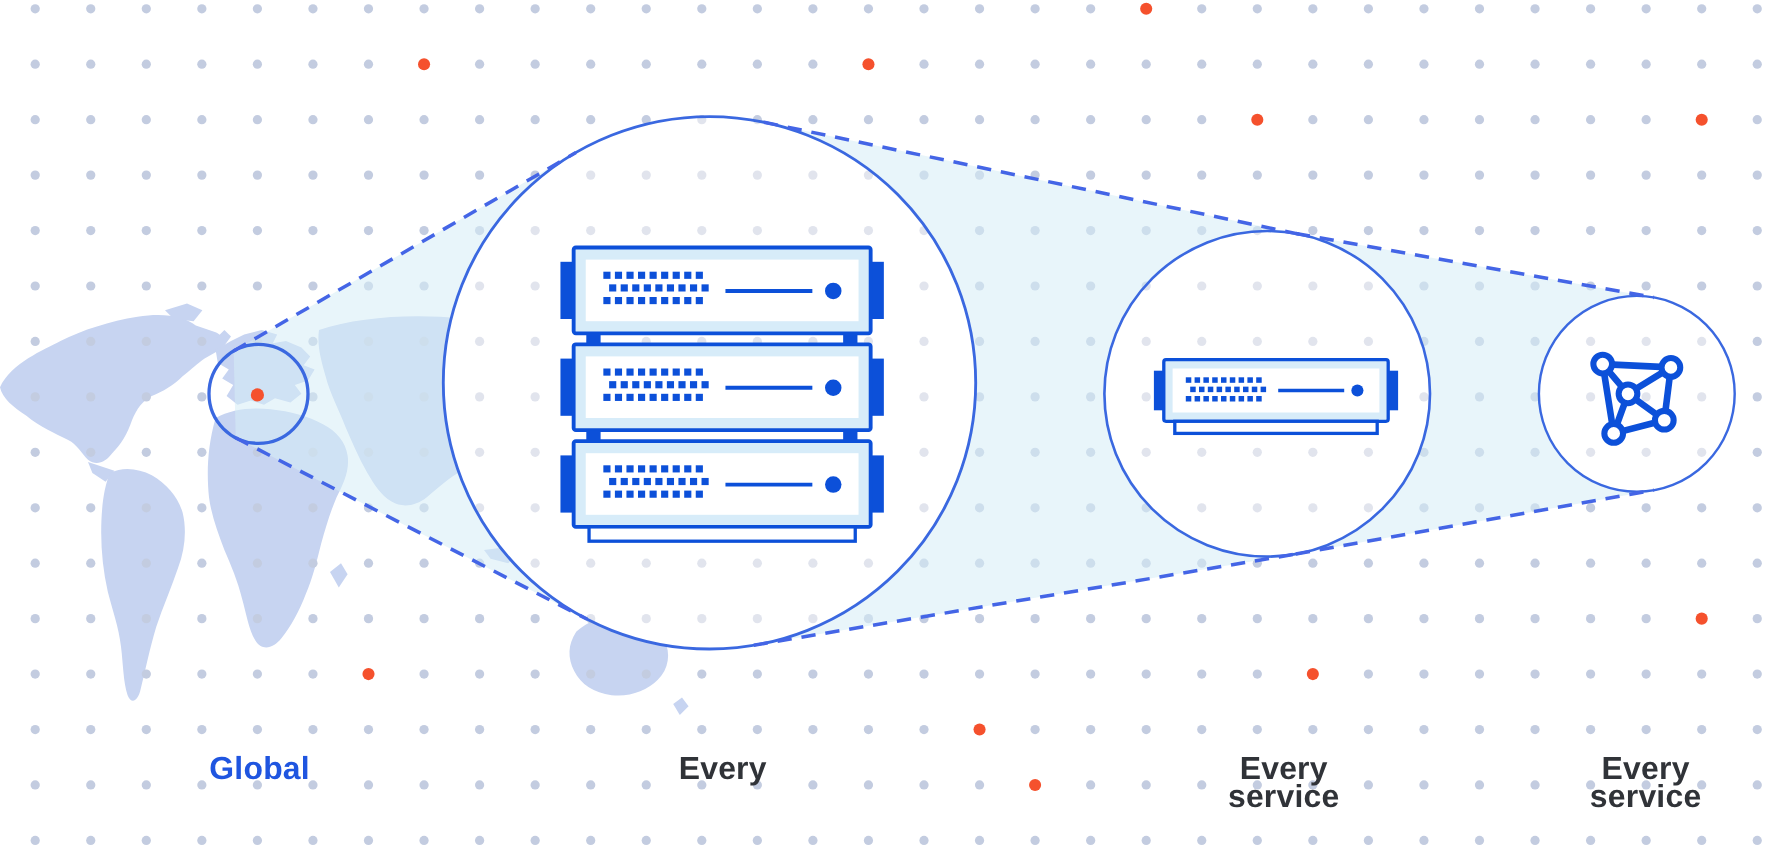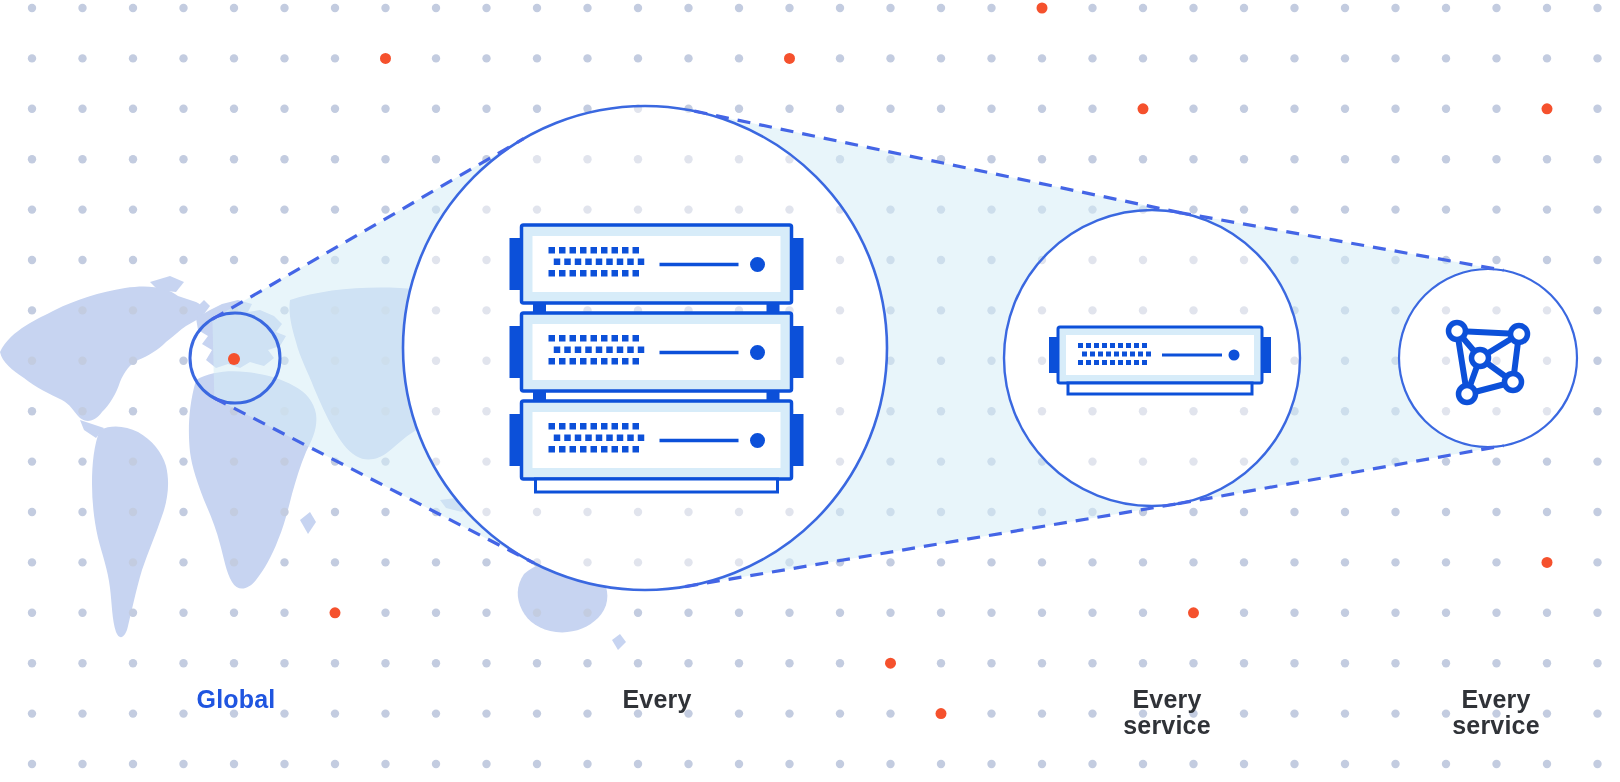--- a/index.html
+++ b/index.html
@@ -12,21 +12,21 @@
   .circ-stroke{fill:none;stroke:var(--outline);}
   .dash{stroke:var(--outline-dash);stroke-width:3.2;stroke-dasharray:13 9;fill:none;}
   .dev-outer{fill:var(--device-fill);stroke:var(--device-blue);stroke-width:3.5;}
   .dev-outer.sm{stroke-width:3;}
   .dev-inner{fill:#fff;}
   .dev-solid{fill:var(--device-blue);}
   .dev-line{stroke:var(--device-blue);}
   .dev-tray{fill:#fff;stroke:var(--device-blue);stroke-width:3;}
   .net-edge{fill:none;stroke:var(--device-blue);stroke-width:6;stroke-linejoin:round;}
   .net-node{fill:#fff;stroke:var(--device-blue);stroke-width:5.5;}
-  .caption{position:absolute;width:300px;text-align:center;font-size:25px;font-weight:700;
+  .caption{position:absolute;width:300px;text-align:center;font-size:29px;font-weight:700;
            line-height:26px;top:686px;color:var(--cap-dark);letter-spacing:.2px;}
   .caption.blue{color:var(--cap-blue);}
 </style>
 </head>
 <body>
 
 <div class="stage">
   <svg id="diagram-svg" viewBox="0 0 1620 782" width="1620" height="782">
     <defs>
       <clipPath id="circles-clip">

